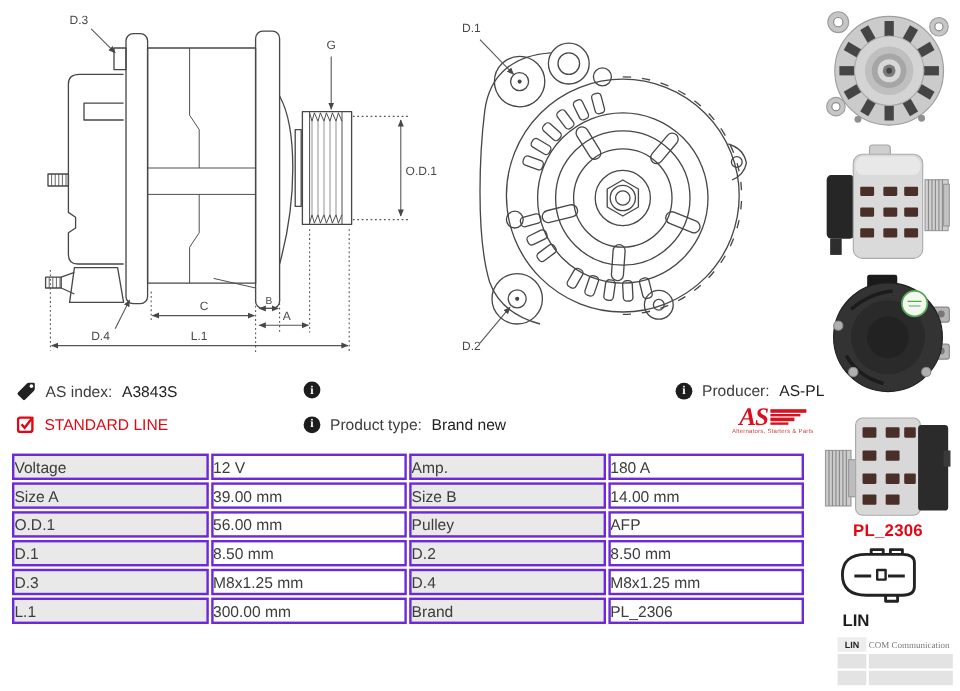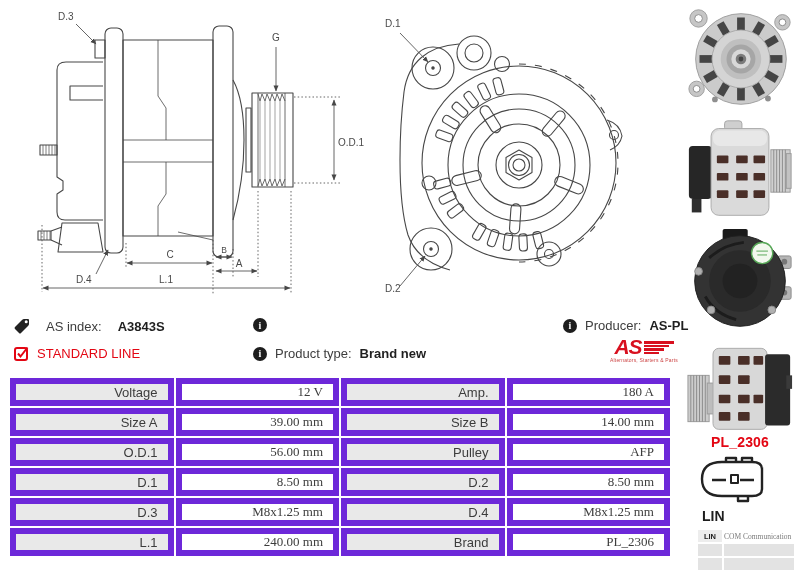--- a/index.html
+++ b/index.html
@@ -21,43 +21,43 @@
   .comm-table { margin:2px 0 0 18px; width:96px; }
   .comm-row { display:flex; gap:2px; margin-bottom:2px; }
   .comm-key { width:24px; height:12px; font-size:7.5px; font-weight:bold; color:#222;
               display:flex; align-items:center; justify-content:center; background:#ededed; }
   .comm-val { flex:1; height:12px; font-size:7.5px; color:#7a7a7a; display:flex; align-items:center; white-space:nowrap;font-family:Liberation Serif, serif; }
   .comm-cell-gray { background:#e3e3e3; }
 
   
   .info-area { position:absolute; left:0; top:310px; width:680px; height:66px; }
   .info-line { position:absolute; display:flex; align-items:center; gap:8px; font-size:13px; color:#3d3d3d; white-space:nowrap; }
-  .b { font-weight:bold; color:#1f1f1f; }
+  .b { font-weight:normal; color:#1f1f1f; }
   .red-b { font-weight:normal; color:#e30613; }
   .info-icon { width:14px; height:14px; border-radius:50%; background:#1d1d1d; color:#fff;
                display:inline-flex; align-items:center; justify-content:center;
                font-size:10px; font-weight:bold; font-family:"Liberation Serif", serif; flex:0 0 auto; }
   .aspl-logo { position:absolute; right:2px; top:28px; display:flex; flex-direction:column; align-items:center; }
-  .logo-top { display:flex; align-items:flex-end; }
+  .logo-top { display:flex; align-items:flex-end;font-family:Liberation Serif, serif; }
   .logo-as { font-style:italic; font-weight:bold; font-size:21px; line-height:18px; color:#d8101f; letter-spacing:-1px; }
   .logo-stripes { display:flex; flex-direction:column; gap:1px; margin:0 0 2px 2px; align-items:flex-start; }
   .logo-stripes i { display:block; height:2.5px; background:#d8101f; }
   .logo-stripes i:nth-child(1){ width:30px; }
   .logo-stripes i:nth-child(2){ width:25px; }
   .logo-stripes i:nth-child(3){ width:20px; }
   .logo-stripes i:nth-child(4){ width:15px; }
   .logo-tagline { font-size:5px; color:#c44; margin-top:1px; white-space:nowrap; letter-spacing:0.2px; }
 
   
   .spec-table { position:absolute; left:8px; top:376px; width:664px;
                 border-collapse:separate; border-spacing:2px; table-layout:fixed; }
-  .spec-table td { height:22px; font-size:13px; color:#3c3c3c; text-align:right;
-                   padding:0 10px 0 0; border:6px solid #6d28d9; overflow:hidden; }
+  .spec-table td { height:22px; font-size:13px; color:#3c3c3c; text-align:left;
+                   padding:0 10px 0 0; border:2px solid #6d28d9; overflow:hidden; }
   .spec-table td.lbl { background:#e9e9e9; }
-  .spec-table td.val { background:#ffffff;font-family:Liberation Serif, serif; }
+  .spec-table td.val { background:#ffffff; }
 </style>
 </head>
 <body>
 
 <div class="page">
 
   <div class="drawings">
     <svg width="680" height="310" viewBox="0 0 680 310">
       <defs>
         <marker id="ah" viewBox="0 0 8 8" refX="7" refY="4" markerWidth="7" markerHeight="7" orient="auto-start-reverse">
@@ -288,21 +288,21 @@
         <div class="comm-val comm-cell-gray"></div>
       </div>
       <div class="comm-row">
         <div class="comm-key comm-cell-gray"></div>
         <div class="comm-val comm-cell-gray"></div>
       </div>
     </div>
   </div>
 
   <div class="info-area">
-    <div class="info-line" style="left:14px; top:8px;gap:16px;">
+    <div class="info-line" style="left:14px; top:8px;">
       <svg width="16" height="16" viewBox="0 0 16 16">
         <path d="M1,9 L8,2 Q9,1 10,1 L14,1 Q15,1 15,2 L15,6 Q15,7 14,8 L7,15 Q6,16 5,15 L1,11 Q0,10 1,9 Z" fill="#222"></path>
         <circle cx="12.2" cy="3.8" r="1.5" fill="#fff"></circle>
       </svg>
       <span>AS index:</span>
       <span class="b">A3843S</span>
     </div>
     <div class="info-line" style="left:14px; top:36px;">
       <svg width="15" height="15" viewBox="0 0 15 15">
         <rect x="1" y="2" width="12" height="12" rx="2" fill="none" stroke="#e30613" stroke-width="2"></rect>
@@ -366,20 +366,20 @@
         <td class="val">8.50 mm</td>
       </tr>
       <tr>
         <td class="lbl">D.3</td>
         <td class="val">M8x1.25 mm</td>
         <td class="lbl">D.4</td>
         <td class="val">M8x1.25 mm</td>
       </tr>
       <tr>
         <td class="lbl">L.1</td>
-        <td class="val">240.00 mm</td>
+        <td class="val">300.00 mm</td>
         <td class="lbl">Brand</td>
         <td class="val">PL_2306</td>
       </tr>
     </tbody>
   </table>
 
 </div>
 
 </body></html>

